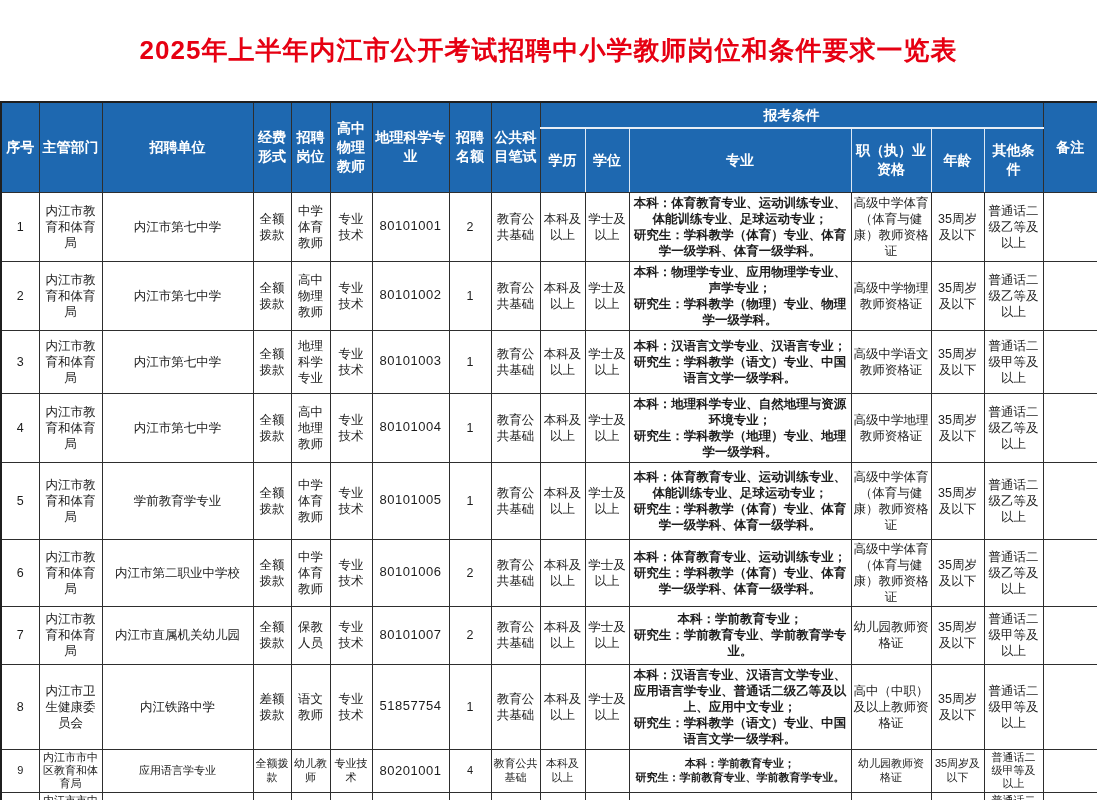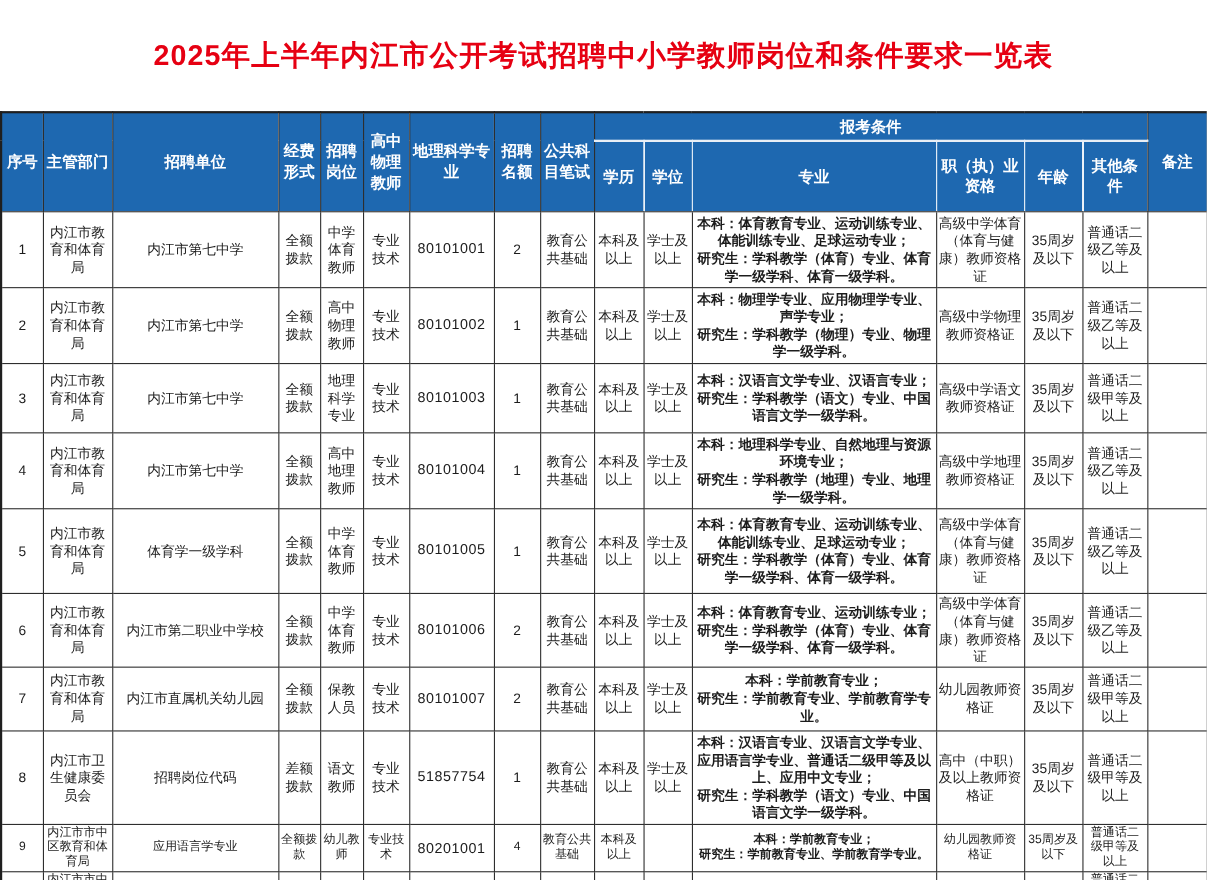--- a/index.html
+++ b/index.html
@@ -199,21 +199,21 @@
         <td class="cell-major">本科：地理科学专业、自然地理与资源环境专业；
 研究生：学科教学（地理）专业、地理学一级学科。</td>
         <td class="cell-qualification">高级中学地理教师资格证</td>
         <td class="cell-age">35周岁及以下</td>
         <td class="cell-other">普通话二级乙等及以上</td>
         <td class="cell-remark"></td>
       </tr>
       <tr>
         <td class="cell-no">5</td>
         <td class="cell-dept">内江市教育和体育局</td>
-        <td class="cell-unit">体育学一级学科</td>
+        <td class="cell-unit">学前教育学专业</td>
         <td class="cell-funding">全额拨款</td>
         <td class="cell-position">中学体育教师</td>
         <td class="cell-category">专业技术</td>
         <td class="cell-code">80101005</td>
         <td class="cell-quota">1</td>
         <td class="cell-exam">教育公共基础</td>
         <td class="cell-edu">本科及以上</td>
         <td class="cell-degree">学士及以上</td>
         <td class="cell-major">本科：体育教育专业、运动训练专业、体能训练专业、足球运动专业；
 研究生：学科教学（体育）专业、体育学一级学科、体育一级学科。</td>
@@ -256,30 +256,30 @@
         <td class="cell-major">本科：学前教育专业；
 研究生：学前教育专业、学前教育学专业。</td>
         <td class="cell-qualification">幼儿园教师资格证</td>
         <td class="cell-age">35周岁及以下</td>
         <td class="cell-other">普通话二级甲等及以上</td>
         <td class="cell-remark"></td>
       </tr>
       <tr>
         <td class="cell-no">8</td>
         <td class="cell-dept">内江市卫生健康委员会</td>
-        <td class="cell-unit">招聘岗位代码</td>
+        <td class="cell-unit">内江铁路中学</td>
         <td class="cell-funding">差额拨款</td>
         <td class="cell-position">语文教师</td>
         <td class="cell-category">专业技术</td>
         <td class="cell-code">51857754</td>
         <td class="cell-quota">1</td>
         <td class="cell-exam">教育公共基础</td>
         <td class="cell-edu">本科及以上</td>
         <td class="cell-degree">学士及以上</td>
-        <td class="cell-major">本科：汉语言专业、汉语言文学专业、应用语言学专业、普通话二级甲等及以上、应用中文专业；
+        <td class="cell-major">本科：汉语言专业、汉语言文学专业、应用语言学专业、普通话二级乙等及以上、应用中文专业；
 研究生：学科教学（语文）专业、中国语言文学一级学科。</td>
         <td class="cell-qualification">高中（中职）及以上教师资格证</td>
         <td class="cell-age">35周岁及以下</td>
         <td class="cell-other">普通话二级甲等及以上</td>
         <td class="cell-remark"></td>
       </tr>
       <tr>
         <td class="cell-no">9</td>
         <td class="cell-dept">内江市市中区教育和体育局</td>
         <td class="cell-unit">应用语言学专业</td>

